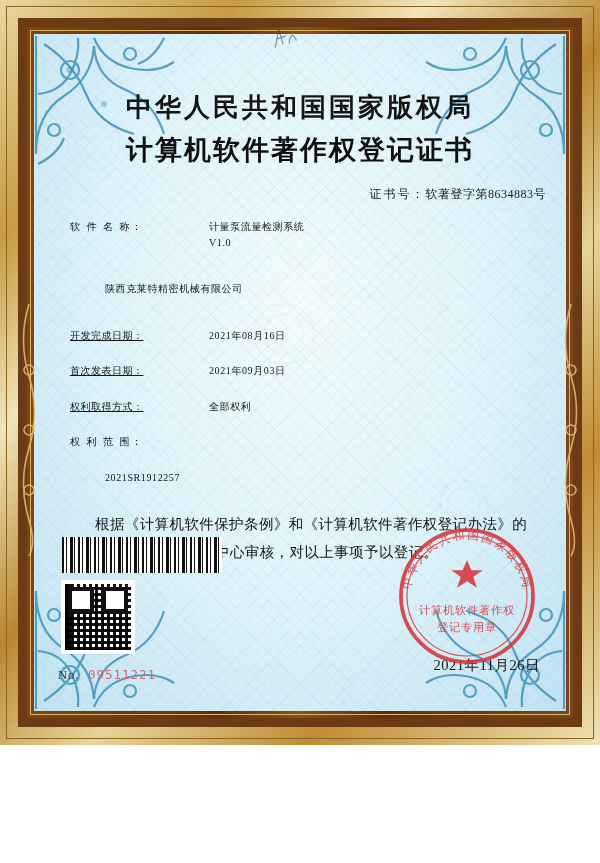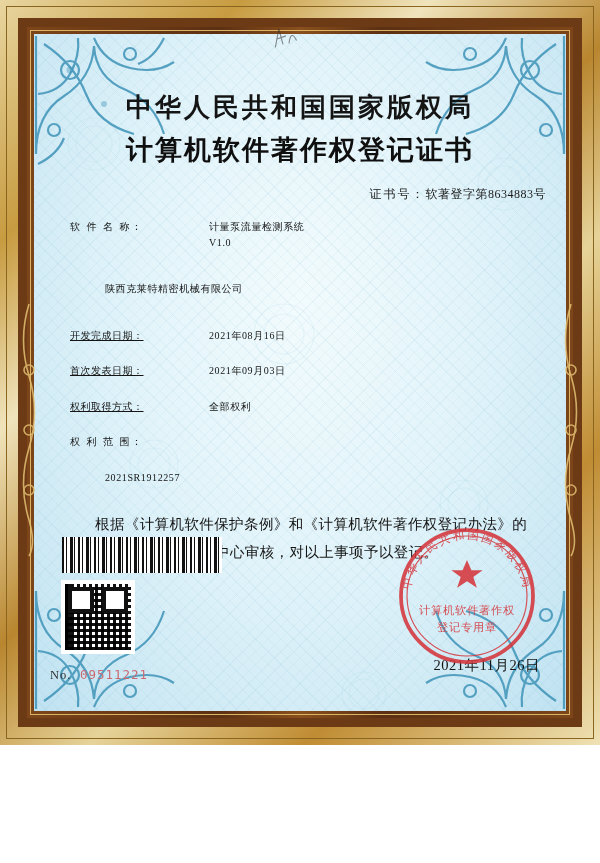--- a/index.html
+++ b/index.html
@@ -209,21 +209,21 @@
     position:absolute;
     width: 18px; height: 18px;
     border: 4px solid #111;
     background: #fff;
   }
   .qr::before { top: 3px; left: 3px; }
   .qr::after { top: 3px; right: 3px; }
 
   .serial {
     position: absolute;
-    left: 50px;
+    left: 58px;
     bottom: 62px;
     font-size: 12.5px;
     color: #c96a73;
     letter-spacing: 1px;
     font-family: "DejaVu Sans Mono", monospace;
   }
   .serial .no-prefix { color: #333; font-family: "Liberation Serif", serif; }
 
   .date-issued {
     position: absolute;

